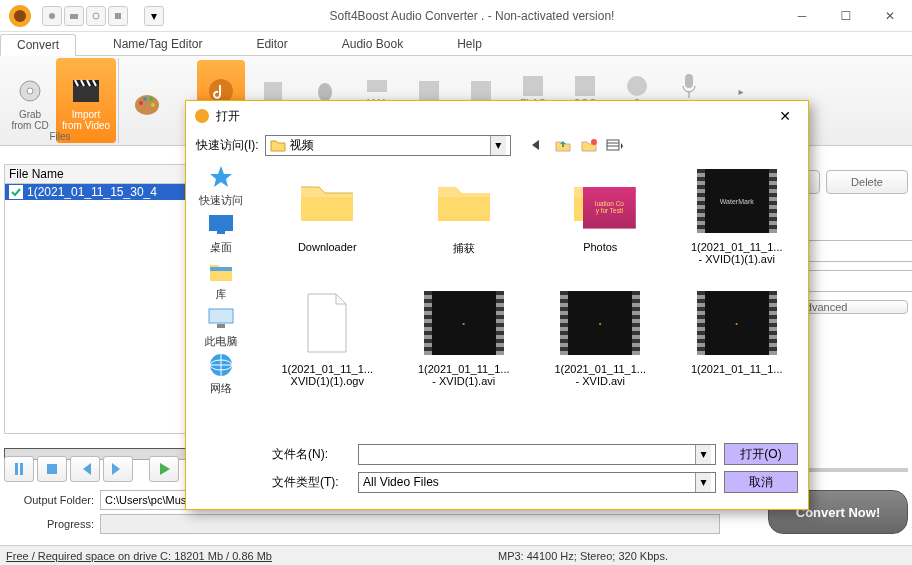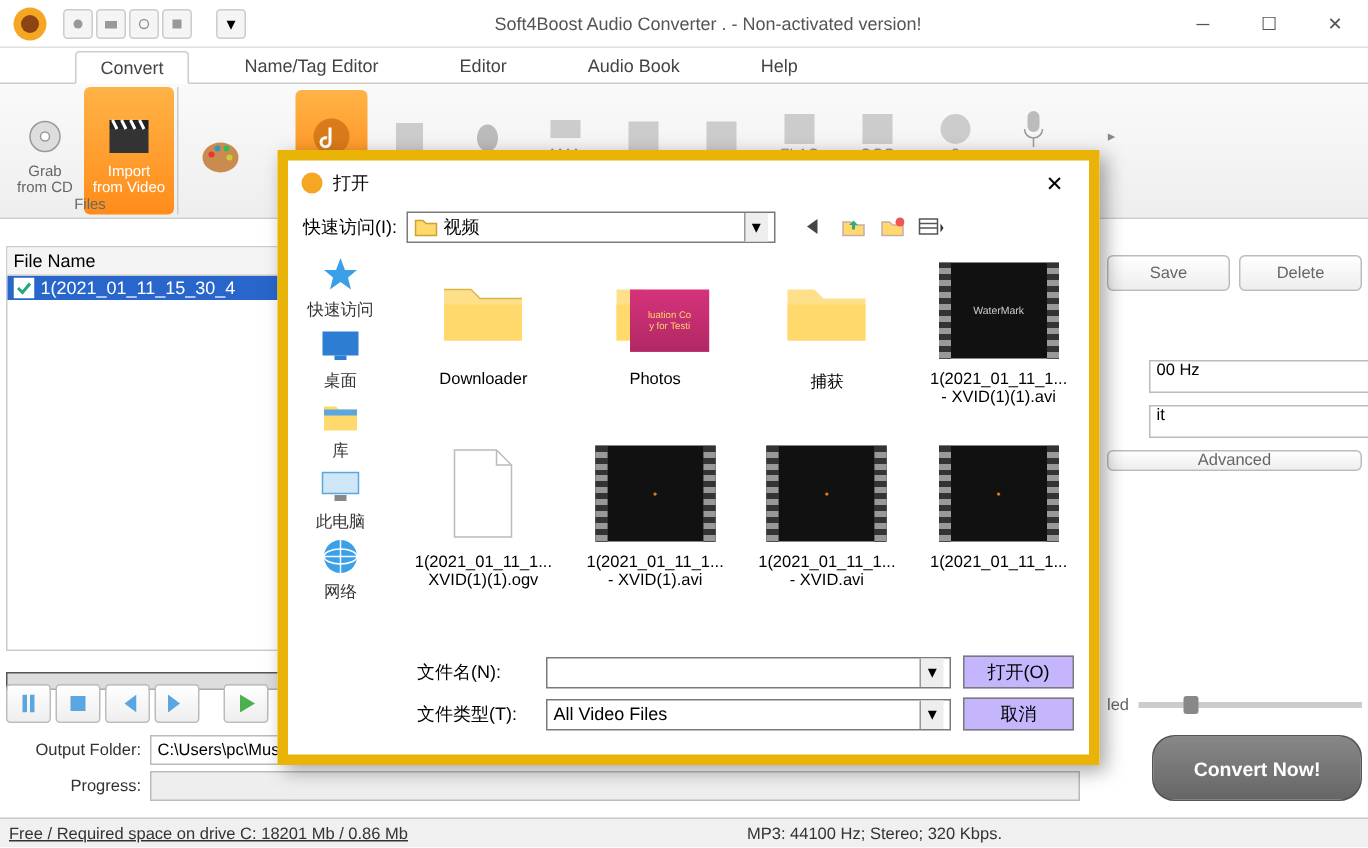--- a/index.html
+++ b/index.html
@@ -10,21 +10,21 @@
 .title-icon { width: 32px; height: 32px; margin-left: 4px; display: flex; align-items: center; justify-content: center; }
 .title-icon svg { width: 24px; height: 24px; }
 .qt-buttons { display: flex; gap: 2px; margin-left: 6px; }
 .qt-btn { width: 20px; height: 20px; border: 1px solid #ccc; border-radius: 3px; background: #f5f5f5; display: flex; align-items: center; justify-content: center; }
 .qt-sep { width: 12px; }
 .title-text { flex: 1; text-align: center; font-size: 12px; color: #555; }
 .win-controls { display: flex; }
 .win-btn { width: 44px; height: 32px; display: flex; align-items: center; justify-content: center; color: #555; }
 
 
-.menutabs { height: 24px; display: flex; align-items: center; border-bottom: 1px solid #ccc; padding-left: 50px; gap: 20px; }
+.menutabs { height: 24px; display: flex; align-items: center; border-bottom: 1px solid #ccc; gap: 20px; }
 .mtab { padding: 3px 16px; font-size: 12px; color: #444; border: 1px solid transparent; }
 .mtab.active { background: #fff; border: 1px solid #ccc; border-bottom: 1px solid #fff; border-radius: 3px 3px 0 0; position: relative; top: 1px; }
 
 
 .ribbon { height: 90px; background: linear-gradient(#fafafa, #eeeeee); border-bottom: 1px solid #ccc; display: flex; padding: 2px; }
 .rgroup { display: flex; border-right: 1px solid #ccc; padding: 0 2px; position: relative; }
 .rgroup-label { position: absolute; bottom: 1px; left: 0; right: 0; text-align: center; font-size: 10px; color: #666; }
 .rbtn { width: 52px; display: flex; flex-direction: column; align-items: center; justify-content: center; padding-top: 4px; font-size: 11px; color: #666; gap: 2px; }
 .rbtn.big { width: 60px; }
 .rbtn.orange { background: linear-gradient(#ffb347, #ff8c1a); border-radius: 4px; color: #fff; }
@@ -62,21 +62,21 @@
 .bform-label { width: 90px; text-align: right; font-size: 11px; color: #333; }
 .bform-input { flex: 0 0 620px; height: 20px; border: 1px solid #bbb; padding: 0 4px; font-size: 11px; background: #fff; }
 .convert-btn { position: absolute; right: 4px; top: 490px; width: 140px; height: 44px; background: linear-gradient(#888,#666); color: #fff; font-size: 13px; font-weight: bold; border-radius: 15px; display: flex; align-items: center; justify-content: center; border: 1px solid #555; }
 
 
 .status { position: absolute; left: 0; right: 0; bottom: 0; height: 20px; background: #f0f0f0; border-top: 1px solid #ccc; display: flex; align-items: center; font-size: 11px; color: #333; padding: 0 6px; gap: 60px; }
 .status .s1 { flex: 0 0 48%; text-decoration: underline; }
 .status .s2 { flex: 1; }
 
 
-.dialog { position: absolute; left: 185px; top: 100px; width: 548px; height: 410px; background: #fff; border: 7px solid #eab308; box-shadow: 4px 4px 12px rgba(0,0,0,0.35); display: flex; flex-direction: column; z-index: 100; }
+.dialog { position: absolute; left: 185px; top: 100px; width: 624px; height: 410px; background: #fff; border: 1px solid #eab308; box-shadow: 4px 4px 12px rgba(0,0,0,0.35); display: flex; flex-direction: column; z-index: 100; }
 .dlg-title { height: 30px; display: flex; align-items: center; padding: 0 8px; font-size: 12px; }
 .dlg-title .dtxt { flex: 1; margin-left: 6px; }
 .dlg-x { width: 30px; height: 24px; display: flex; align-items: center; justify-content: center; font-size: 14px; }
 .dlg-look { height: 28px; display: flex; align-items: center; padding: 0 10px; gap: 6px; font-size: 12px; }
 .dlg-look .combo { flex: 0 0 246px; height: 21px; border: 1px solid #7a7a7a; display: flex; align-items: center; padding: 0 4px; gap: 4px; background: #fff; }
 .combo-drop { width: 16px; height: 19px; background: #eee; border-left: 1px solid #999; display: flex; align-items: center; justify-content: center; margin-left: auto; }
 .nav-icons { display: flex; gap: 6px; margin-left: 10px; }
 .nav-ico { width: 20px; height: 20px; display: flex; align-items: center; justify-content: center; }
 
 .dlg-body { flex: 1; display: flex; }
@@ -429,47 +429,47 @@
 
       <div class="fitem">
         <div class="fthumb">
             <svg class="fold" viewBox="0 0 60 48">
               <path d="M4 10h18l6 6h28v28H4z" fill="#ffe08a"></path>
               <path d="M4 10h18l6 6h28" fill="none" stroke="#d9b54a"></path>
               <path d="M4 44h52V20H4z" fill="#ffd96b"></path>
             </svg>
           </div>
         <span>Downloader</span>
+      </div>
+      <div class="fitem">
+        <div class="fthumb">
+            <svg class="fold" viewBox="0 0 60 48">
+              <path d="M4 10h18l6 6h28v28H4z" fill="#ffe08a"></path>
+              <path d="M4 44h52V20H4z" fill="#ffd96b"></path>
+            </svg>
+          </div>
+        <span>捕获</span>
       </div>
       <div class="fitem">
         <div class="fthumb">
             <div style="position:relative">
               <svg class="fold" viewBox="0 0 60 48">
                 <path d="M4 10h18l6 6h28v28H4z" fill="#ffe08a"></path>
                 <path d="M4 44h52V20H4z" fill="#ffd96b"></path>
               </svg>
               <div class="pinkthumb" style="position:absolute;left:0;top:0;transform:scale(0.8) translate(8px,6px)">
                 <span>luation Co</span>
                 <span>y for Testi</span>
               </div>
             </div>
           </div>
         <span>Photos</span>
       </div>
       <div class="fitem">
         <div class="fthumb">
-            <svg class="fold" viewBox="0 0 60 48">
-              <path d="M4 10h18l6 6h28v28H4z" fill="#ffe08a"></path>
-              <path d="M4 44h52V20H4z" fill="#ffd96b"></path>
-            </svg>
-          </div>
-        <span>捕获</span>
-      </div>
-      <div class="fitem">
-        <div class="fthumb">
             <div class="vid">
               <div class="filmstrip l"></div>
               <div class="filmstrip r"></div>
               <span style="color:#ccc;font-size:7px">WaterMark</span>
             </div>
           </div>
         <span style="white-space:pre-line">1(2021_01_11_1...
 - XVID(1)(1).avi</span>
       </div>
 

